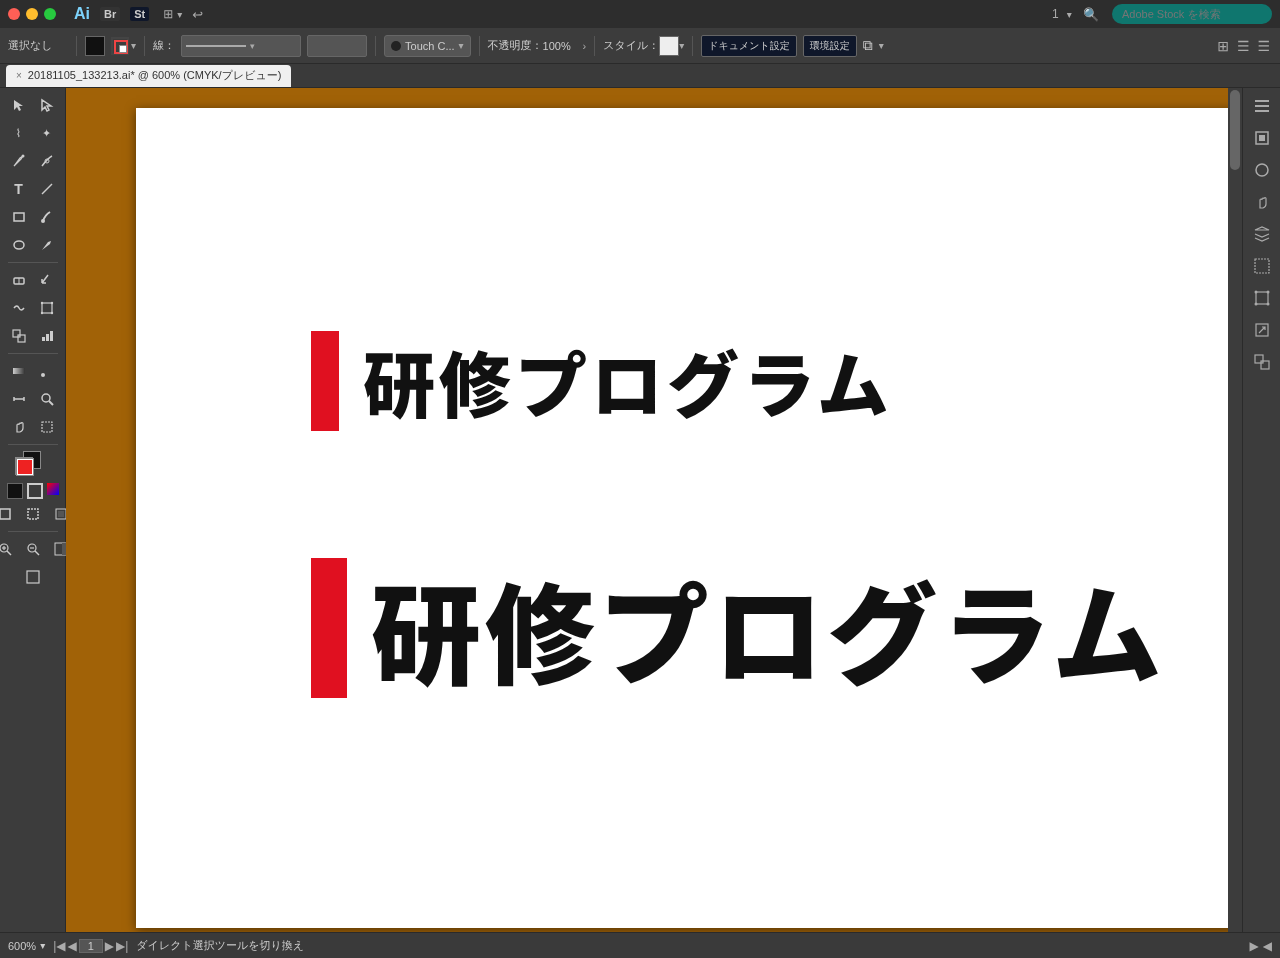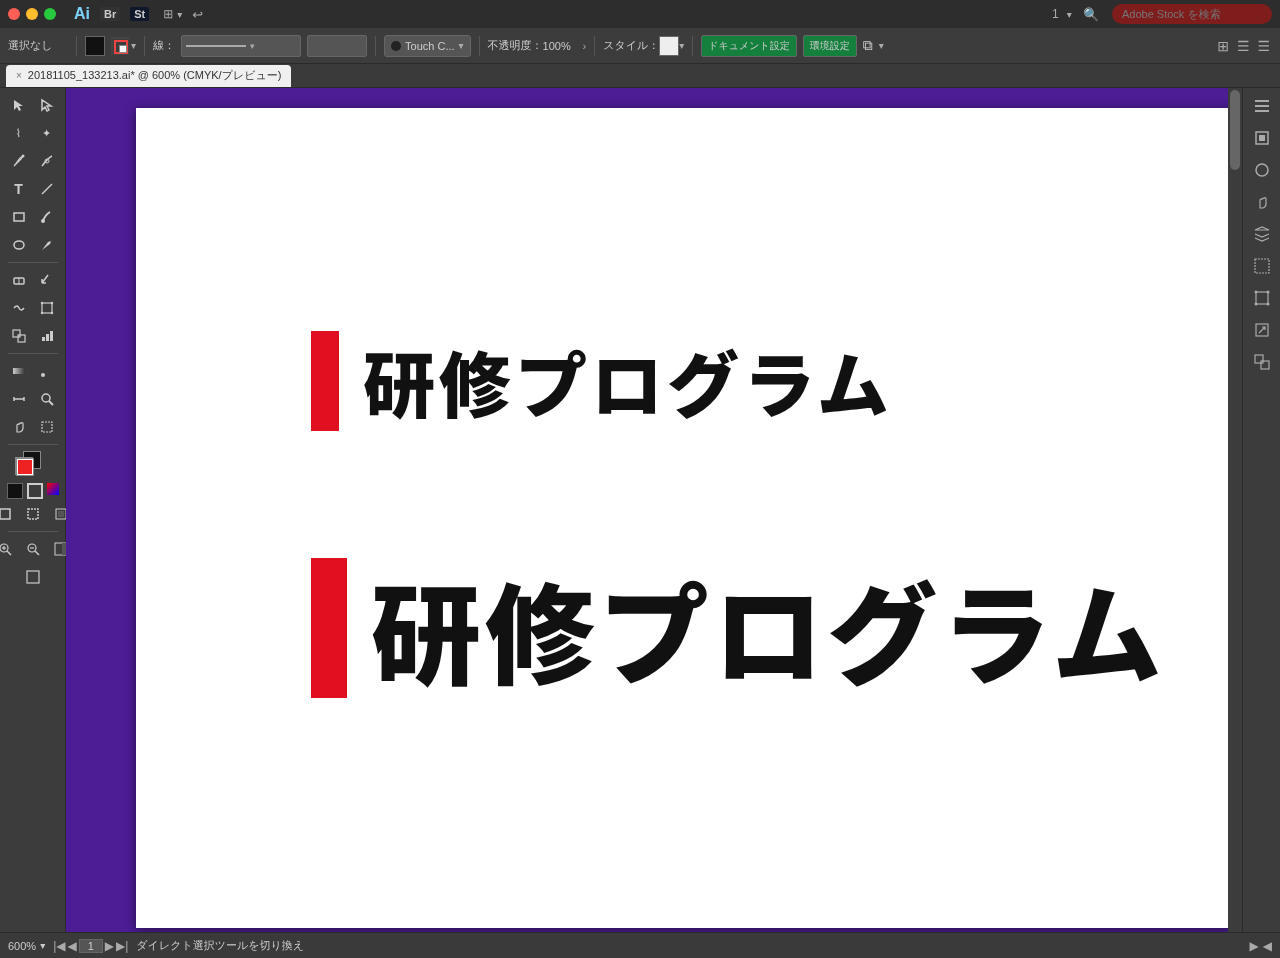--- a/index.html
+++ b/index.html
@@ -16,21 +16,21 @@
     }
     .traffic-light { display: flex; gap: 6px; align-items: center; }
     .tl-btn { width: 12px; height: 12px; border-radius: 50%; }
     .tl-close { background: #ff5f56; }
     .tl-min { background: #ffbd2e; }
     .tl-max { background: #27c93f; }
     .titlebar-app-icons { display: flex; gap: 10px; align-items: center; margin-left: 12px; }
     .titlebar-app-icon { color: #ccc; font-size: 13px; font-weight: bold; }
     .titlebar-grid { display: flex; align-items: center; gap: 4px; color: #aaa; font-size: 12px; margin-left: 4px; }
     .titlebar-right { margin-left: auto; display: flex; align-items: center; gap: 8px; }
-    .titlebar-search { background: #7f1d1d; border: none; border-radius: 12px; color: #ccc; font-size: 11px; padding: 2px 10px; width: 160px; height: 20px; }
+    .titlebar-search { background: #0f766e; border: none; border-radius: 12px; color: #ccc; font-size: 11px; padding: 2px 10px; width: 160px; height: 20px; }
     .titlebar-num { color: #aaa; font-size: 12px; }
 
     
     .toolbar {
       height: 36px;
       background: #3c3c3c;
       display: flex;
       align-items: center;
       padding: 0 8px;
       gap: 6px;
@@ -43,21 +43,21 @@
     .toolbar-line-select { background: #555; border: 1px solid #666; color: #ccc; font-size: 11px; padding: 1px 4px; border-radius: 2px; display: flex; align-items: center; gap: 4px; width: 120px; height: 22px; }
     .toolbar-line-preview { width: 60px; height: 2px; background: #aaa; }
     .toolbar-touch { display: flex; align-items: center; gap: 4px; background: #555; border: 1px solid #666; border-radius: 3px; padding: 2px 6px; height: 22px; cursor: pointer; }
     .toolbar-touch-dot { width: 10px; height: 10px; border-radius: 50%; background: #222; }
     .toolbar-touch-label { color: #ccc; font-size: 11px; }
     .toolbar-opacity { display: flex; align-items: center; }
     .toolbar-opacity-label { color: #ccc; font-size: 11px; }
     .toolbar-opacity-value { color: #ccc; font-size: 11px; width: 40px; }
     .toolbar-style { display: flex; align-items: center; }
     .toolbar-style-box { width: 20px; height: 20px; background: #eee; border: 1px solid #666; }
-    .toolbar-btn { background: #15803d; border: 1px solid #666; color: #ccc; font-size: 10px; padding: 2px 6px; border-radius: 2px; height: 22px; cursor: pointer; }
+    .toolbar-btn { background: #0f172a; border: 1px solid #666; color: #ccc; font-size: 10px; padding: 2px 6px; border-radius: 2px; height: 22px; cursor: pointer; }
     .toolbar-separator { width: 1px; height: 20px; background: #555; margin: 0 2px; }
     .toolbar-right { margin-left: auto; display: flex; align-items: center; gap: 4px; }
     .toolbar-icon-btn { color: #aaa; font-size: 14px; cursor: pointer; padding: 2px; }
 
     
     .tabbar {
       height: 24px;
       background: #3a3a3a;
       display: flex;
       align-items: center;
@@ -100,21 +100,21 @@
       width: 26px; height: 26px;
       display: flex; align-items: center; justify-content: center;
       color: #ccc; font-size: 13px; cursor: pointer;
       border-radius: 2px;
     }
     .tool-separator { width: 50px; height: 1px; background: #555; margin: 2px 0; }
 
     
     .canvas-area {
       flex: 1;
-      background: #4c1d95;
+      background: #a16207;
       position: relative;
       overflow: hidden;
     }
     .canvas-scroll { position: absolute; right: 0; top: 0; bottom: 0; width: 14px; background: #3c3c3c; }
     .canvas-scrollbar { width: 10px; height: 80px; background: #666; border-radius: 5px; margin: 2px; }
     .artboard {
       position: absolute;
       left: 70px;
       top: 20px;
       width: 1100px;

